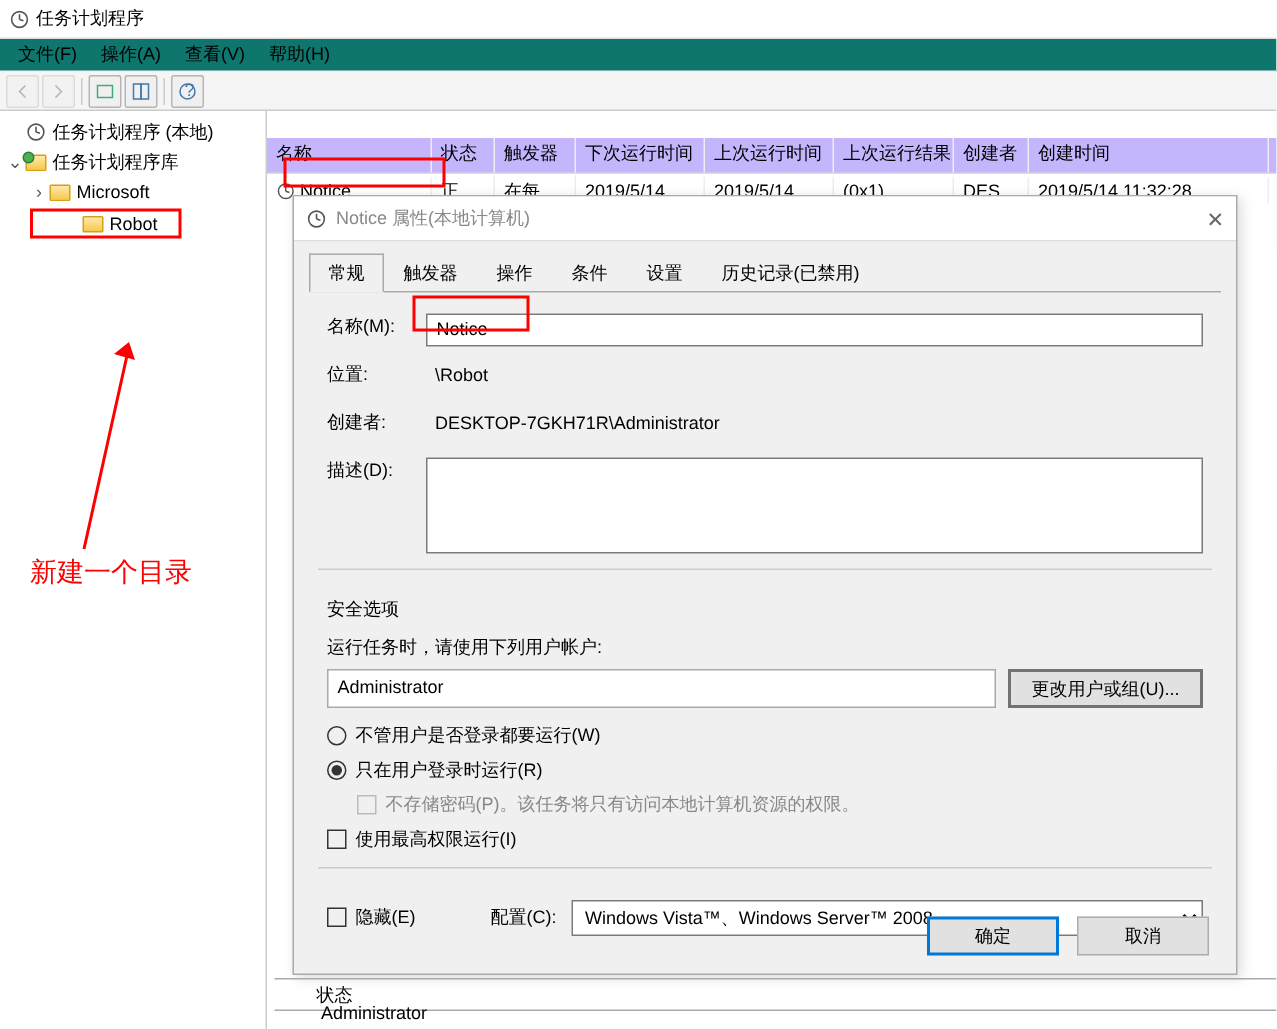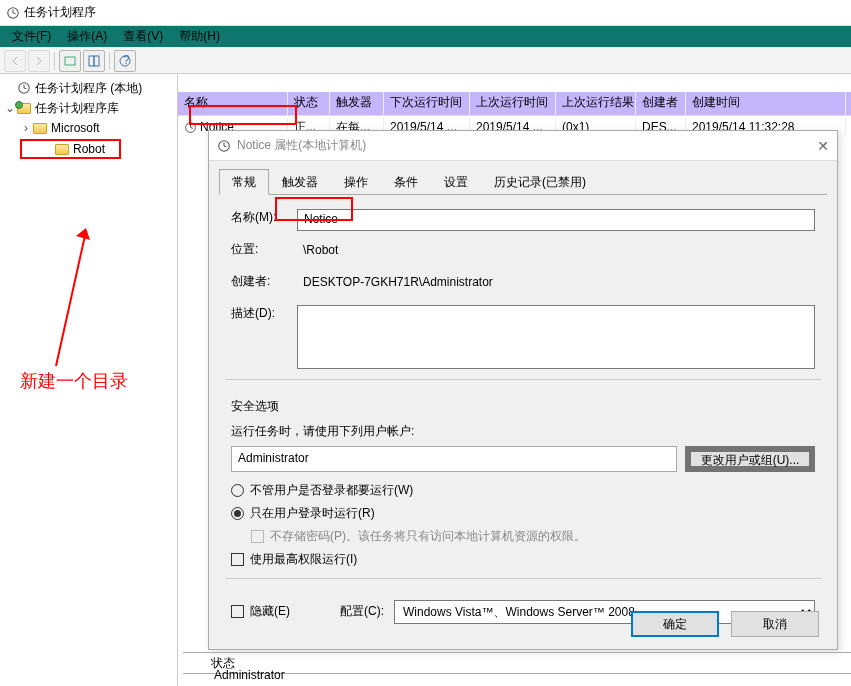--- a/index.html
+++ b/index.html
@@ -21,38 +21,38 @@
 .lib-ico { width: 14px; height: 11px; background: linear-gradient(#ffe9a8,#f5c94f); border: 1px solid #d4a017; border-radius: 1px; position: relative; }
 .lib-ico::after { content:""; position:absolute; width:6px; height:6px; background:#4caf50; border-radius:50%; left:-3px; top:-3px; border:1px solid #2e7d32; }
 .redbox { border: 2px solid #ff0000; }
 .annotation { position: absolute; color: #ff0000; font-size: 18px; left: 20px; top: 295px; font-family: SimSun, serif; }
 .arrow-svg { position: absolute; left: 48px; top: 152px; }
 .content { flex: 1; position: relative; }
 .listhead { height: 24px; display: flex; border-bottom: 1px solid #ddd; background: #c4b5fd; margin-top: 18px; }
 .listhead div, .listrow div { padding: 2px 6px; border-right: 1px solid #eee; overflow: hidden; white-space: nowrap; }
 .listrow { height: 22px; display: flex; align-items: center; }
 .col-name{width:110px}.col-status{width:42px}.col-trigger{width:54px}.col-next{width:86px}.col-last{width:86px}.col-lastres{width:80px}.col-author{width:50px}.col-created{width:160px}
-.dialog { position: absolute; left: 208px; top: 130px; width: 630px; height: 520px; background: #f0f0f0; border: 1px solid #aaa; box-shadow: 2px 2px 8px rgba(0,0,0,0.15); }
+.dialog { position: absolute; left: 195px; top: 130px; width: 630px; height: 520px; background: #f0f0f0; border: 1px solid #aaa; box-shadow: 2px 2px 8px rgba(0,0,0,0.15); }
 .dlg-title { height: 30px; display: flex; align-items: center; padding: 0 8px; background: #fff; border-bottom: 1px solid #ddd; position:relative; }
 .dlg-title svg { width:14px; height:14px; margin-right:6px; }
 .dlg-close { position:absolute; right:8px; font-size:14px; color:#666; }
 .tabs { display: flex; height: 26px; margin: 8px 10px 0 10px; border-bottom: 1px solid #aaa; }
 .tab { padding: 4px 12px; border: 1px solid transparent; border-bottom: none; cursor: default; }
 .tab.active { background: #f0f0f0; border: 1px solid #aaa; border-bottom: 1px solid #f0f0f0; margin-bottom: -1px; }
 .dlg-body { padding: 14px 22px; }
 .form-row { display: flex; align-items: flex-start; margin-bottom: 10px; }
 .form-row label { width: 66px; }
 .form-row .field { flex: 1; border: 1px solid #7a7a7a; background: #fff; height: 22px; padding: 2px 6px; }
 .form-row .field.ro { border:none; background:transparent; }
 .desc-field { flex: 1; border: 1px solid #7a7a7a; background: #fff; height: 64px; }
 .fieldset-label { margin: 18px 0 8px 0; }
 .secline { margin: 4px 0; }
 .userbox { display:flex; gap:8px; margin:6px 0 10px 0; }
 .userbox .uname { flex:1; border:1px solid #aaa; background:#fff; height:26px; padding:4px 6px; }
-.userbox button { width:130px; height:26px; background:#e1e1e1; border:6px solid #737373; }
+.userbox button { width:130px; height:26px; background:#e1e1e1; border:2px solid #737373; }
 .radio-row, .check-row { display:flex; align-items:center; margin:6px 0; gap:6px; }
 .radio { width:13px; height:13px; border:1px solid #333; border-radius:50%; display:flex; align-items:center; justify-content:center; }
 .radio.checked::after { content:""; width:7px; height:7px; background:#333; border-radius:50%; }
 .chk { width:13px; height:13px; border:1px solid #333; }
 .indent { margin-left: 20px; color:#888; }
 .bottom-row { display:flex; align-items:center; margin-top:18px; gap:10px; }
 .bottom-row .cfg-label { margin-left: 40px; }
 .bottom-row select { flex:1; height:24px; border:1px solid #7a7a7a; background:#fff; padding:0 4px; }
 .dlg-buttons { position:absolute; bottom:12px; right:18px; display:flex; gap:12px; }
 .dlg-buttons button { width:88px; height:26px; background:#e1e1e1; border:1px solid #adadad; }

